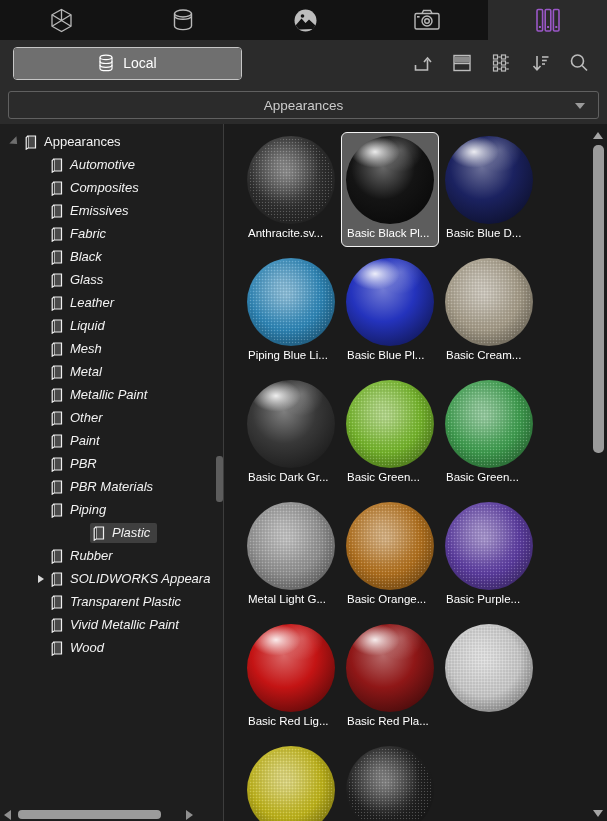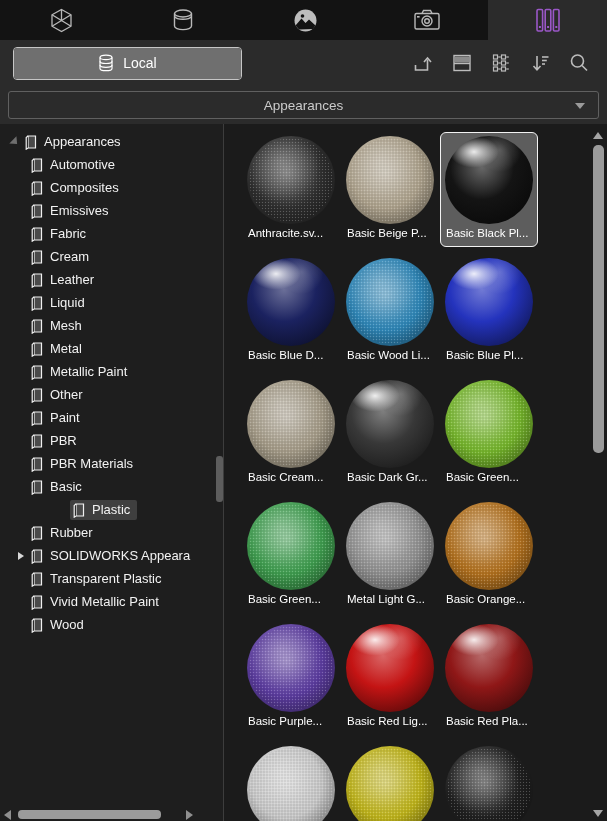--- a/index.html
+++ b/index.html
@@ -33,21 +33,21 @@
 
   
   .main{position:absolute;top:124px;left:0;width:607px;height:697px;display:flex;}
   .tree-panel{position:relative;flex:0 0 224px;height:100%;background:#1e1e1e;border-right:1px solid #3d3d3d;box-sizing:border-box;overflow:hidden;}
   .grid-panel{position:relative;flex:1;height:100%;background:#1b1b1b;overflow:hidden;}
 
   
   .tree{padding-top:6px;}
   .tree-item{height:23px;display:flex;align-items:center;font-size:13px;color:#f2f2f2;cursor:pointer;white-space:nowrap;}
   .tree-item.root{padding-left:8px;}
-  .tree-item.child{padding-left:14px;}
+  .tree-item.child{padding-left:34px;font-style:italic;}
   .arrow-slot{width:14px;height:14px;display:flex;align-items:center;justify-content:center;flex:0 0 14px;}
   .arrow-expanded{width:0;height:0;border-left:5px solid transparent;border-right:5px solid transparent;border-top:6px solid #6f6f6f;transform:rotate(-45deg);}
   .has-arrow::before{content:"";width:0;height:0;border-top:4.5px solid transparent;border-bottom:4.5px solid transparent;border-left:6px solid #d8d8d8;}
   .row-hl{display:flex;align-items:center;gap:6px;padding:2px 7px 2px 2px;border-radius:2px;}
   .tree-item.selected .row-hl{background:#3f3f3f;margin-left:42px;}
   .tlabel{line-height:1;}
 
   .tree-vthumb{position:absolute;right:0;top:332px;width:7px;height:46px;background:#5d5d5d;border-radius:3px;cursor:pointer;}
   .tree-hscroll{position:absolute;bottom:0;left:0;width:223px;height:13px;}
   .h-arrow-left{position:absolute;left:4px;top:2px;width:0;height:0;border-top:5px solid transparent;border-bottom:5px solid transparent;border-right:7px solid #8f8f8f;cursor:pointer;}
@@ -239,21 +239,31 @@
       <span class="tlabel">Fabric</span>
     </span>
   </div>
         <div class="tree-item child">
     <span class="arrow-slot"></span>
     <span class="row-hl">
       <svg class="fico" width="14" height="16" viewBox="0 0 14 16" fill="none" stroke="#f0f0f0" stroke-width="1.2">
         <path d="M4 2 H11.5 V14 H4 Z" fill="#4a4a4a"></path>
         <path d="M4 2 L2.2 3.6 V15.2 L4 14" fill="#2c2c2c"></path>
       </svg>
-      <span class="tlabel">Cream</span>
+      <span class="tlabel">Black</span>
+    </span>
+  </div>
+        <div class="tree-item child">
+    <span class="arrow-slot"></span>
+    <span class="row-hl">
+      <svg class="fico" width="14" height="16" viewBox="0 0 14 16" fill="none" stroke="#f0f0f0" stroke-width="1.2">
+        <path d="M4 2 H11.5 V14 H4 Z" fill="#4a4a4a"></path>
+        <path d="M4 2 L2.2 3.6 V15.2 L4 14" fill="#2c2c2c"></path>
+      </svg>
+      <span class="tlabel">Glass</span>
     </span>
   </div>
         <div class="tree-item child">
     <span class="arrow-slot"></span>
     <span class="row-hl">
       <svg class="fico" width="14" height="16" viewBox="0 0 14 16" fill="none" stroke="#f0f0f0" stroke-width="1.2">
         <path d="M4 2 H11.5 V14 H4 Z" fill="#4a4a4a"></path>
         <path d="M4 2 L2.2 3.6 V15.2 L4 14" fill="#2c2c2c"></path>
       </svg>
       <span class="tlabel">Leather</span>
@@ -339,21 +349,21 @@
       <span class="tlabel">PBR Materials</span>
     </span>
   </div>
         <div class="tree-item child">
     <span class="arrow-slot"></span>
     <span class="row-hl">
       <svg class="fico" width="14" height="16" viewBox="0 0 14 16" fill="none" stroke="#f0f0f0" stroke-width="1.2">
         <path d="M4 2 H11.5 V14 H4 Z" fill="#4a4a4a"></path>
         <path d="M4 2 L2.2 3.6 V15.2 L4 14" fill="#2c2c2c"></path>
       </svg>
-      <span class="tlabel">Basic</span>
+      <span class="tlabel">Piping</span>
     </span>
   </div>
         <div class="tree-item child selected">
     <span class="arrow-slot"></span>
     <span class="row-hl">
       <svg class="fico" width="14" height="16" viewBox="0 0 14 16" fill="none" stroke="#f0f0f0" stroke-width="1.2">
         <path d="M4 2 H11.5 V14 H4 Z" fill="#4a4a4a"></path>
         <path d="M4 2 L2.2 3.6 V15.2 L4 14" fill="#2c2c2c"></path>
       </svg>
       <span class="tlabel">Plastic</span>
@@ -417,35 +427,31 @@
       <span class="h-arrow-right"></span>
     </div>
   </div>
 
   <div class="grid-panel">
     <div class="grid">
         <div class="tile">
     <div class="sphere grainy" style="background: radial-gradient(circle at 38% 28%, rgba(255, 255, 255, 0.22), rgba(255, 255, 255, 0) 48%), radial-gradient(circle at 45% 42%, rgb(120, 120, 120) 0%, rgb(47, 47, 47) 50%, rgb(26, 26, 26) 88%, rgb(13, 13, 13) 100%);"></div>
     <div class="tile-label">Anthracite.sv...</div>
   </div>
-        <div class="tile">
-    <div class="sphere grainy" style="background: radial-gradient(circle at 38% 28%, rgba(255, 255, 255, 0.22), rgba(255, 255, 255, 0) 48%), radial-gradient(circle at 45% 42%, rgb(201, 194, 180) 0%, rgb(172, 161, 140) 50%, rgb(95, 89, 77) 88%, rgb(48, 45, 39) 100%);"></div>
-    <div class="tile-label">Basic Beige P...</div>
-  </div>
         <div class="tile selected">
     <div class="sphere" style="background: radial-gradient(28% 18% at 33% 18%, rgba(255, 255, 255, 0.9), rgba(255, 255, 255, 0) 100%), radial-gradient(circle at 62% 16%, rgba(255, 255, 255, 0.25), rgba(255, 255, 255, 0) 24%), radial-gradient(circle at 42% 36%, rgb(102, 102, 102) 0%, rgb(20, 20, 20) 42%, rgb(11, 11, 11) 78%, rgb(6, 6, 6) 100%);"></div>
     <div class="tile-label">Basic Black Pl...</div>
   </div>
         <div class="tile">
     <div class="sphere" style="background: radial-gradient(28% 18% at 33% 18%, rgba(255, 255, 255, 0.9), rgba(255, 255, 255, 0) 100%), radial-gradient(circle at 62% 16%, rgba(255, 255, 255, 0.25), rgba(255, 255, 255, 0) 24%), radial-gradient(circle at 42% 36%, rgb(107, 111, 152) 0%, rgb(27, 34, 96) 42%, rgb(15, 19, 53) 78%, rgb(8, 10, 27) 100%);"></div>
     <div class="tile-label">Basic Blue D...</div>
   </div>
         <div class="tile">
     <div class="sphere grainy" style="background: radial-gradient(circle at 38% 28%, rgba(255, 255, 255, 0.22), rgba(255, 255, 255, 0) 48%), radial-gradient(circle at 45% 42%, rgb(120, 176, 207) 0%, rgb(47, 133, 181) 50%, rgb(26, 73, 100) 88%, rgb(13, 37, 51) 100%);"></div>
-    <div class="tile-label">Basic Wood Li...</div>
+    <div class="tile-label">Piping Blue Li...</div>
   </div>
         <div class="tile">
     <div class="sphere" style="background: radial-gradient(28% 18% at 33% 18%, rgba(255, 255, 255, 0.9), rgba(255, 255, 255, 0) 100%), radial-gradient(circle at 62% 16%, rgba(255, 255, 255, 0.25), rgba(255, 255, 255, 0) 24%), radial-gradient(circle at 42% 36%, rgb(113, 122, 212) 0%, rgb(36, 51, 189) 42%, rgb(20, 28, 104) 78%, rgb(10, 14, 53) 100%);"></div>
     <div class="tile-label">Basic Blue Pl...</div>
   </div>
         <div class="tile">
     <div class="sphere grainy" style="background: radial-gradient(circle at 38% 28%, rgba(255, 255, 255, 0.22), rgba(255, 255, 255, 0) 48%), radial-gradient(circle at 45% 42%, rgb(195, 189, 177) 0%, rgb(163, 154, 135) 50%, rgb(90, 85, 74) 88%, rgb(46, 43, 38) 100%);"></div>
     <div class="tile-label">Basic Cream...</div>
   </div>
         <div class="tile">

